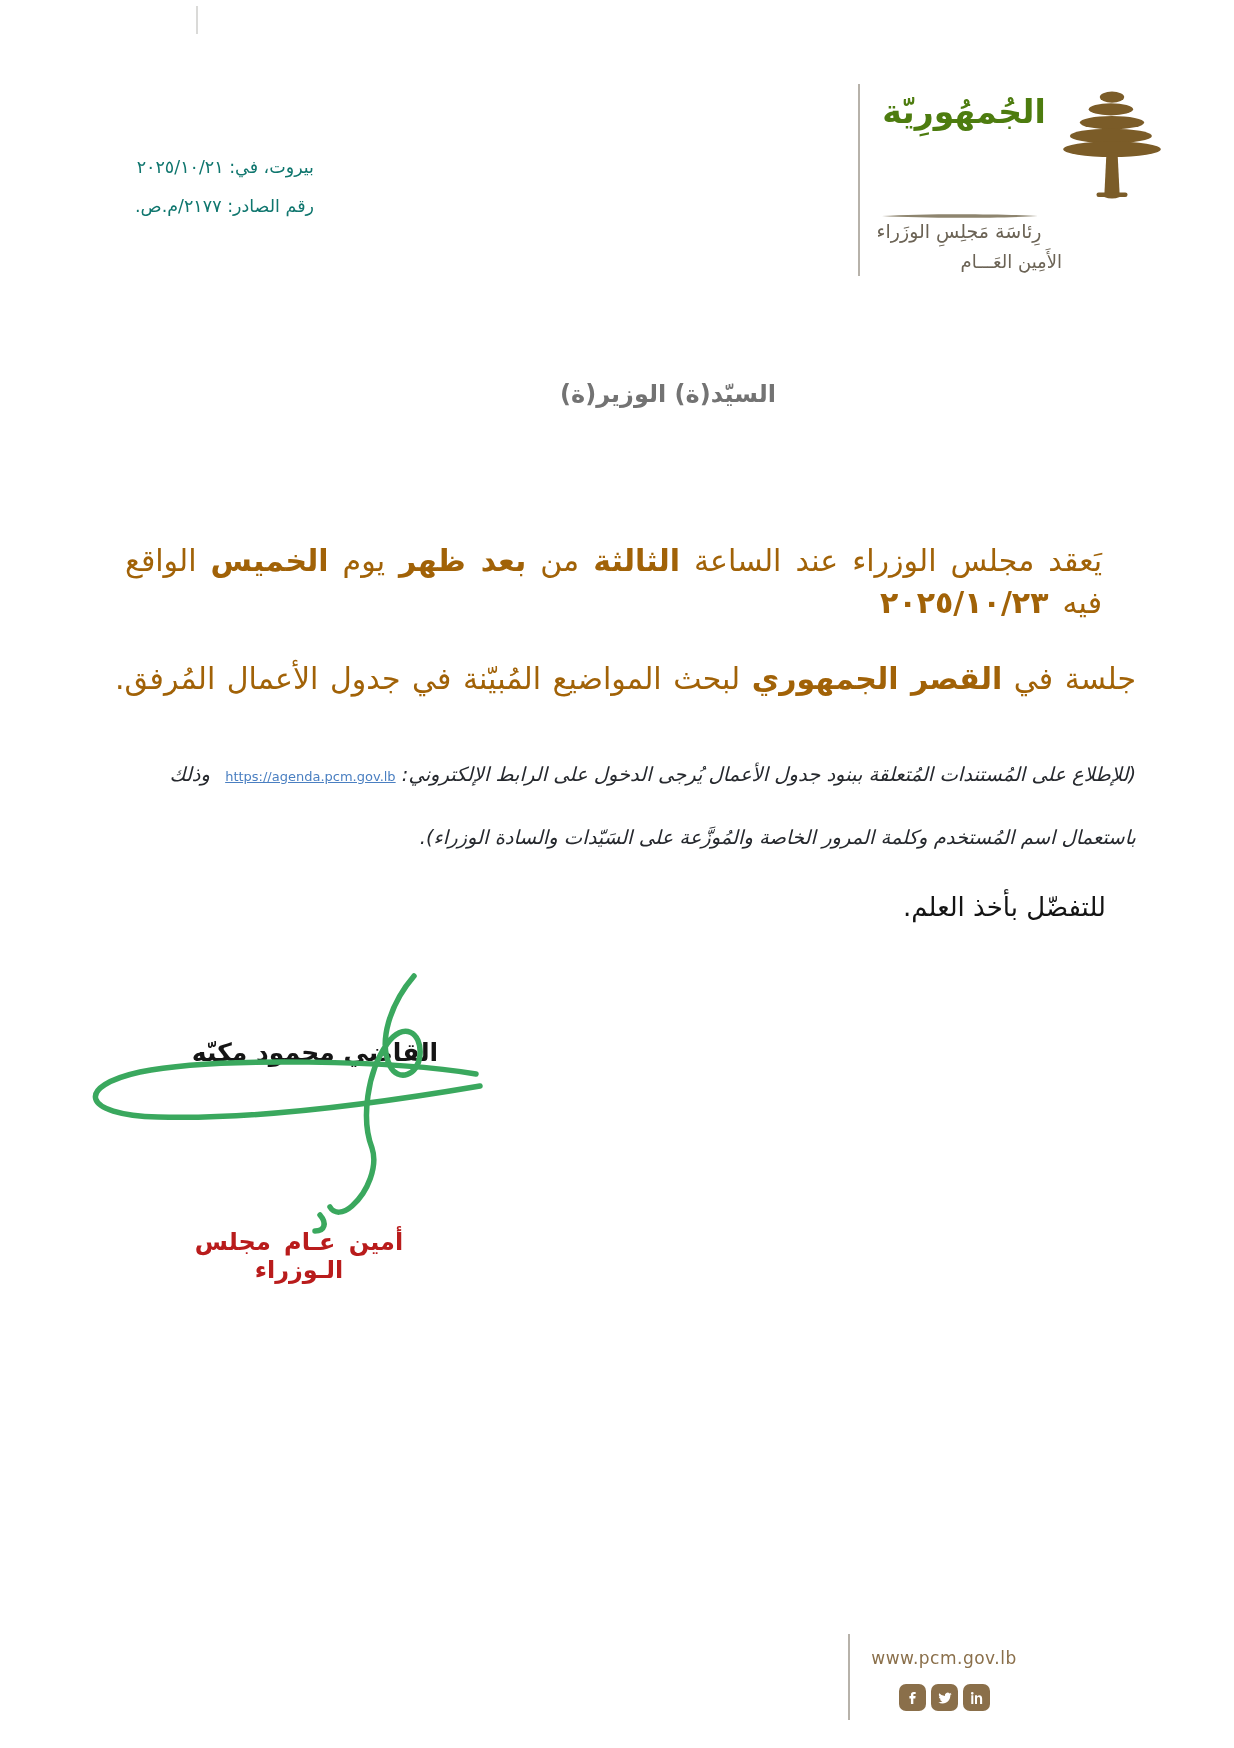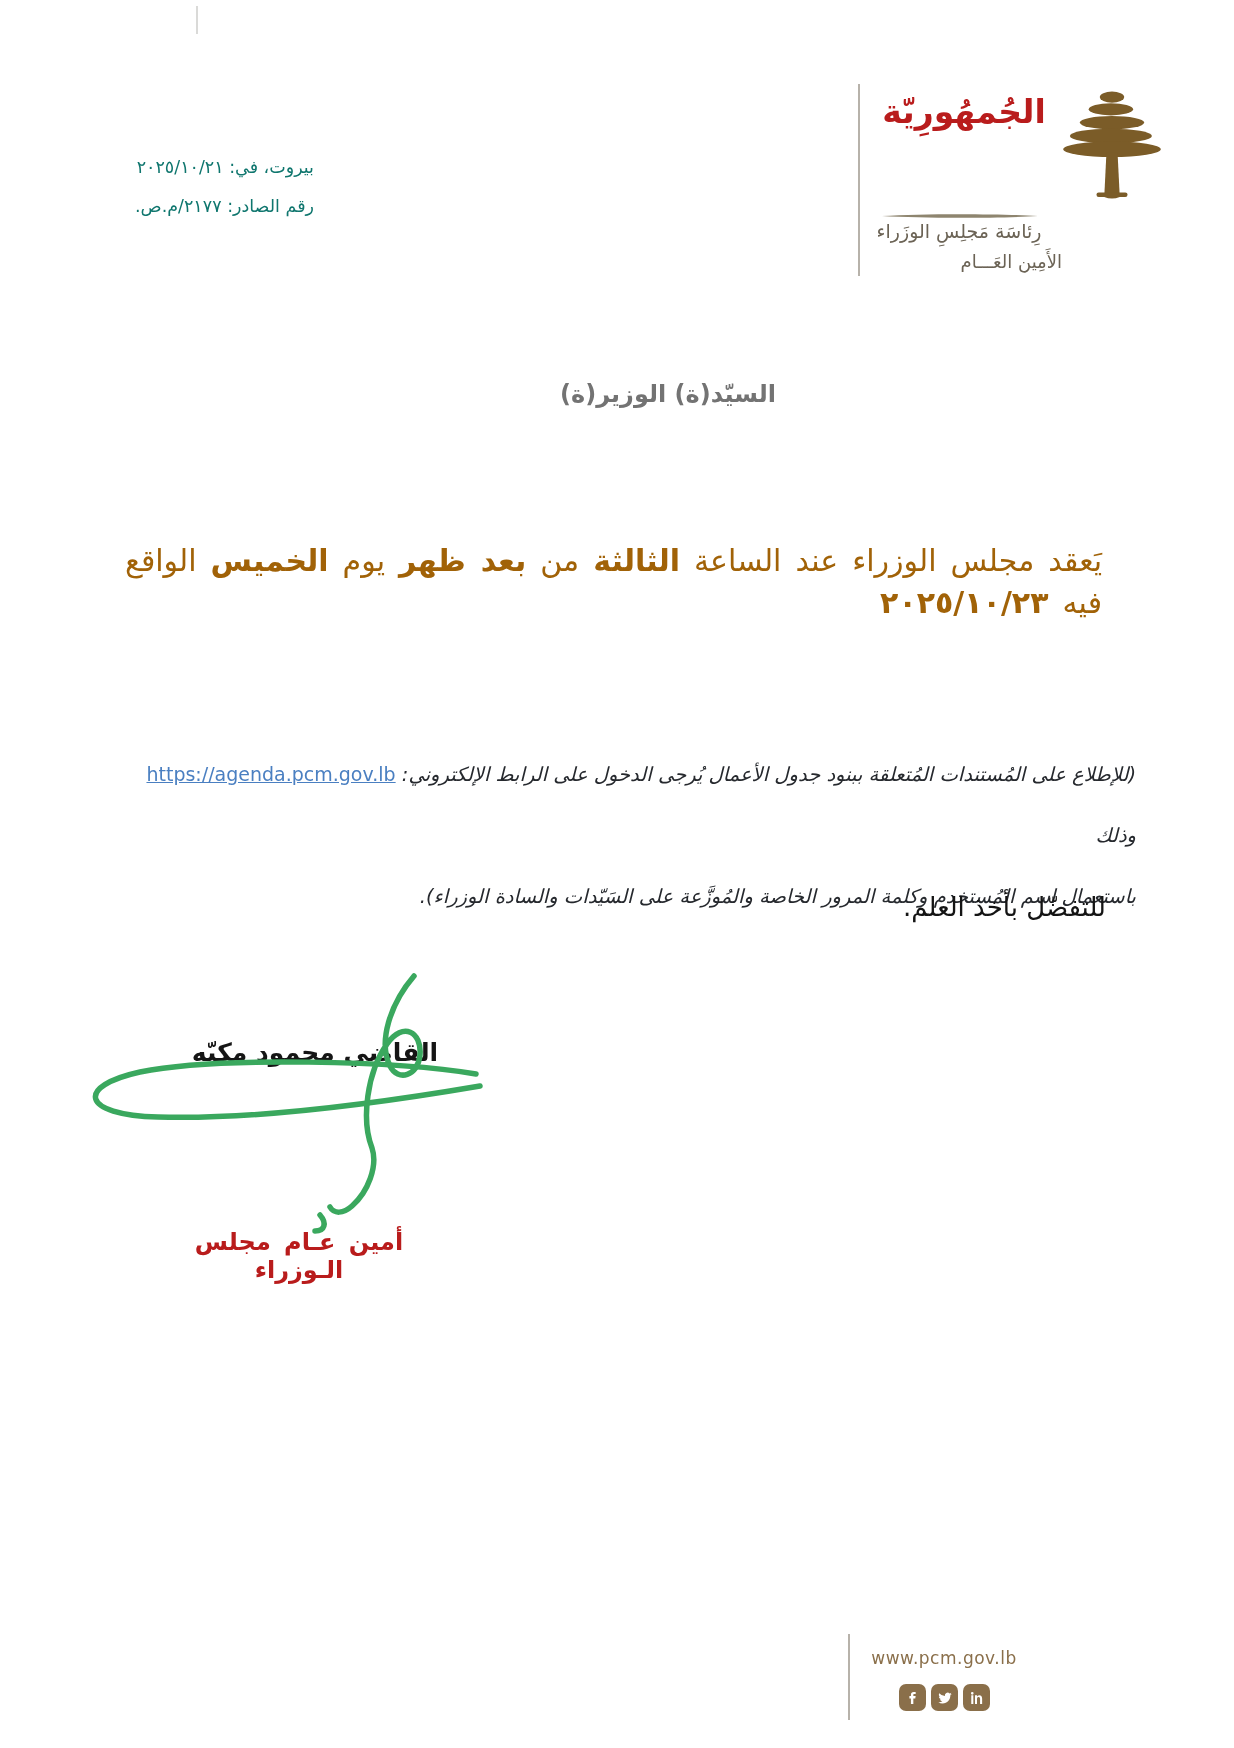--- a/index.html
+++ b/index.html
@@ -5,21 +5,21 @@
   html,body{margin:0;padding:0;}
   body{
     width:1234px;height:1748px;position:relative;background:#ffffff;
     font-family:"DejaVu Sans", sans-serif;color:#1c1c1c;overflow:hidden;
   }
   .abs{position:absolute;}
   
   .scan-tick{left:196px;top:6px;width:2px;height:28px;background:#dadad8;}
   
   .lh-rule{left:858px;top:84px;width:2px;height:192px;background:#b7b2aa;}
-  .lh-callig{left:874px;top:84px;width:180px;text-align:center;color:#b91c1c;
+  .lh-callig{left:874px;top:84px;width:180px;text-align:center;color:#4d7c0f;
     font-weight:bold;font-size:33px;line-height:56px;}
   .lh-cedar{left:1056px;top:86px;width:112px;height:122px;}
   .lh-swoosh{left:882px;top:204px;width:156px;height:6px;}
   .lh-org{left:856px;top:220px;width:206px;text-align:center;font-size:19px;
     color:#6b6355;letter-spacing:0.5px;}
   .lh-sub{left:856px;top:251px;width:206px;font-size:18px;color:#6b6355;}
   
   .meta{left:84px;top:148px;width:230px;direction:rtl;text-align:right;
     font-size:17.5px;line-height:39px;color:#0f766e;}
   
@@ -27,21 +27,21 @@
     font-weight:bold;font-size:24px;color:#737373;}
   
   .body-par{right:98px;top:540px;width:1040px;direction:rtl;text-align:right;
     font-size:30px;color:#a16207;}
   .body-line1{padding-right:34px;word-spacing:4.5px;line-height:42px;margin-bottom:34px;}
   .body-line2{word-spacing:2px;line-height:42px;}
   .body-par b{font-weight:bold;}
   
   .note{right:98px;top:744px;width:1040px;direction:rtl;text-align:right;
     font-size:19.5px;font-style:italic;color:#26292e;line-height:61px;}
-  .note a{color:#4a7fc1;text-decoration:underline;font-style:normal;font-size:19px;margin-left:9px;}
+  .note a{color:#4a7fc1;text-decoration:underline;font-style:normal;font-size:13px;margin-left:9px;}
   
   .closing{right:128px;top:892px;direction:rtl;font-size:26px;color:#141414;}
   
   .sig-name{left:190px;top:1038px;width:250px;direction:rtl;text-align:center;
     font-weight:bold;font-size:25px;color:#151515;}
   .sig-ink{left:70px;top:968px;width:436px;height:270px;pointer-events:none;}
   .sig-title{left:156px;top:1228px;width:286px;direction:rtl;text-align:center;
     font-weight:bold;font-size:24px;color:#b91c1c;word-spacing:5px;}
   
   .ft-rule{left:848px;top:1634px;width:2px;height:86px;background:#b7b2aa;}
@@ -88,20 +88,21 @@
 
 <div class="abs meta">
   <div>بيروت، في: ٢٠٢٥/١٠/٢١</div>
   <div>رقم الصادر: ٢١٧٧/م.ص.</div>
 </div>
 
 <div class="abs salutation" dir="rtl">السيّد(ة) الوزير(ة)</div>
 
 <div class="abs body-par">
   <div class="body-line1"><span>يَعقد مجلس الوزراء عند الساعة </span><b>الثالثة</b><span> من </span><b>بعد ظهر</b><span> يوم </span><b>الخميس</b><span> الواقع فيه </span><b>٢٠٢٥/١٠/٢٣</b></div>
+  <div class="body-line2"><span>جلسة في </span><b>القصر الجمهوري</b><span> لبحث المواضيع المُبيّنة في جدول الأعمال المُرفق.</span></div>
 </div>
 
 <div class="abs note">
   <span>(للإطلاع على المُستندات المُتعلقة ببنود جدول الأعمال يُرجى الدخول على الرابط الإلكتروني: </span><a href="#" dir="ltr">https://agenda.pcm.gov.lb</a><span> وذلك</span>
   <div>باستعمال اسم المُستخدم وكلمة المرور الخاصة والمُوزَّعة على السَيّدات والسادة الوزراء).</div>
 </div>
 
 <div class="abs closing">للتفضّل بأخذ العلم.</div>
 
 <div class="abs sig-name">القاضي محمود مكيّه</div>

